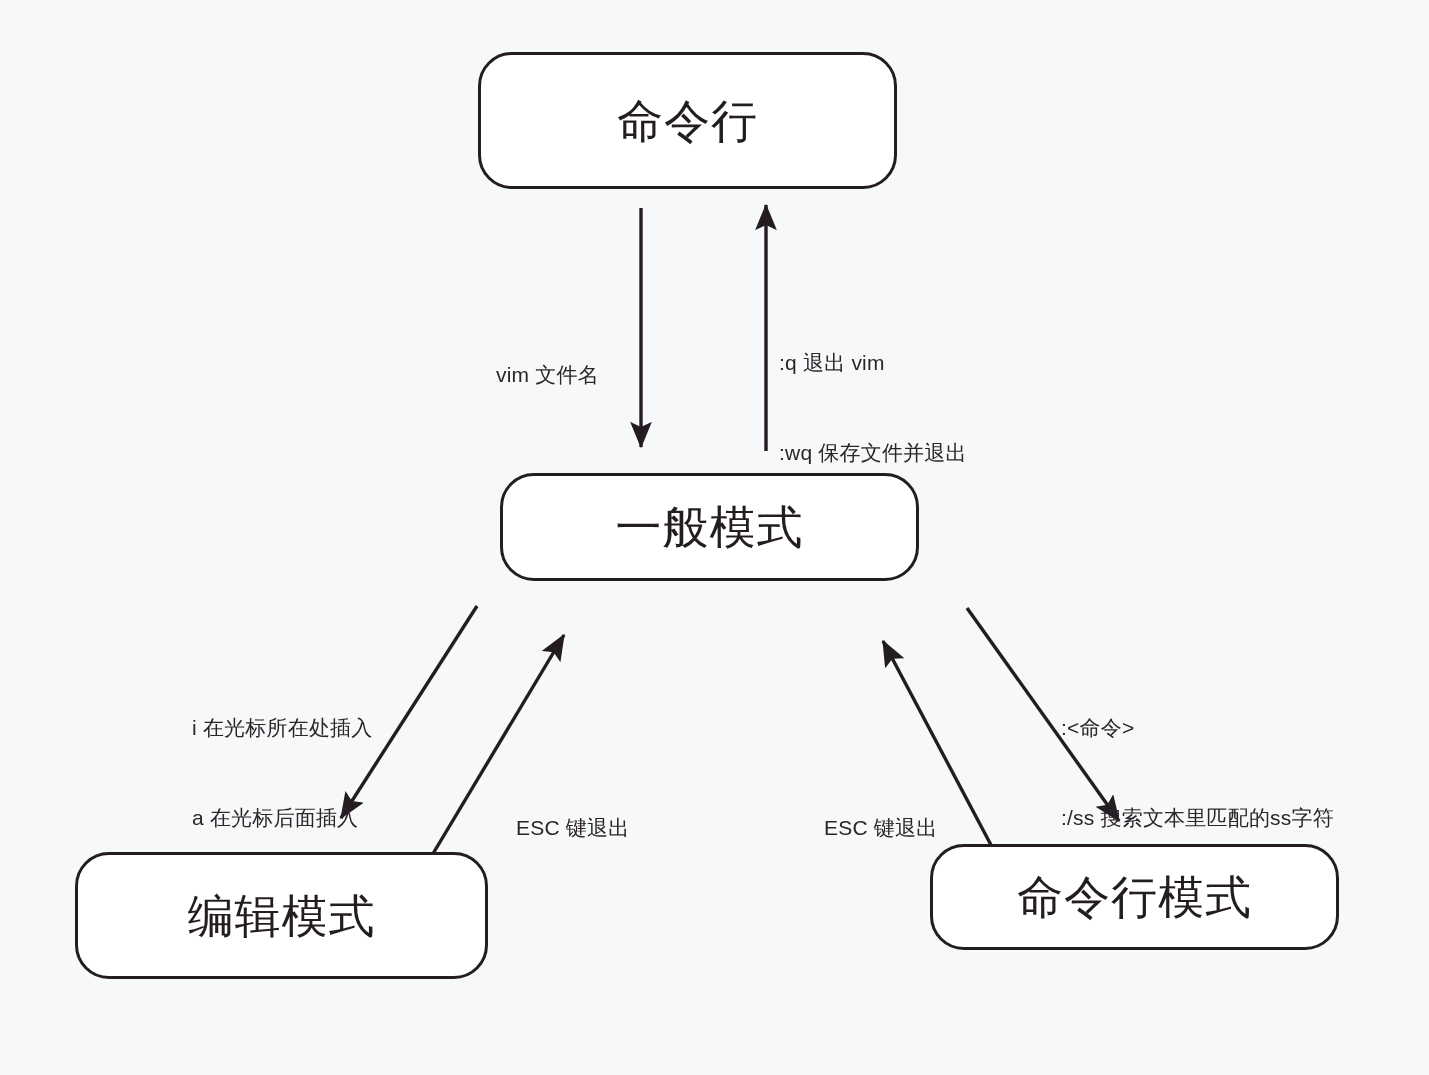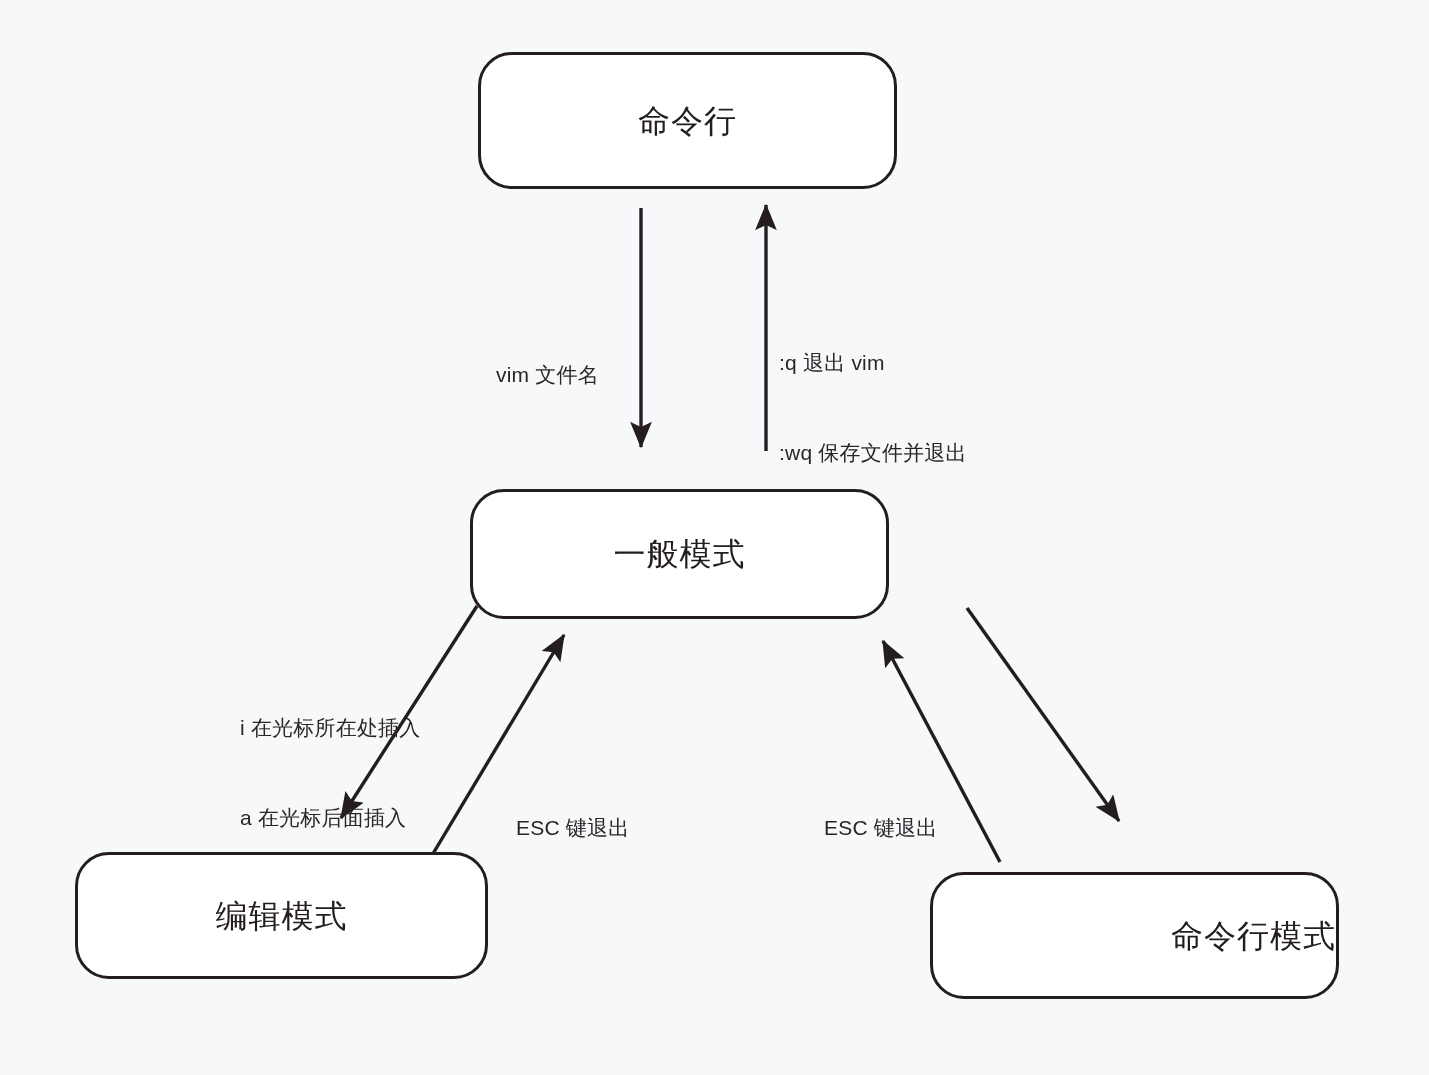--- a/index.html
+++ b/index.html
@@ -34,21 +34,21 @@
     position: absolute;
     box-sizing: border-box;
     background: #ffffff;
     border: 3px solid #231c21;
     border-radius: 34px;
     display: flex;
     align-items: center;
     justify-content: center;
   }
   .node-label {
-    font-size: 32px;
+    font-size: 46px;
     color: #231c21;
     letter-spacing: 1px;
     line-height: 1;
     white-space: nowrap;
     font-weight: 400;
   }
   .edge-label {
     position: absolute;
     color: #2b2429;
     font-size: 21px;
@@ -82,48 +82,52 @@
 
     <line x1="1000" y1="862" x2="883" y2="641" stroke="#231c21" stroke-width="3.4" marker-end="url(#arrowhead)"></line>
 
     <line x1="967" y1="608" x2="1119" y2="821" stroke="#231c21" stroke-width="3.4" marker-end="url(#arrowhead)"></line>
   </svg>
 
   <div class="node-box" style="left:478px; top:52px; width:419px; height:137px;">
     <span class="node-label">命令行</span>
   </div>
 
-  <div class="node-box" style="left:470px; top:473px; width:419px; height:130px;margin-top:16px;">
+  <div class="node-box" style="left:500px; top:473px; width:419px; height:108px;">
     <span class="node-label">一般模式</span>
   </div>
 
   <div class="node-box" style="left:75px; top:852px; width:413px; height:127px;">
     <span class="node-label">编辑模式</span>
   </div>
 
-  <div class="node-box" style="left:930px; top:872px; width:409px; height:127px;justify-content:flex-end;">
+  <div class="node-box" style="left:930px; top:844px; width:409px; height:106px;">
     <span class="node-label">命令行模式</span>
   </div>
 
   <div class="edge-label" style="left:496px; top:300px;text-align:right;">
     <span>vim 文件名</span>
   </div>
 
   <div class="edge-label" style="left:779px; top:288px;">
     <span>:q 退出 vim</span>
     <span>:wq 保存文件并退出</span>
   </div>
 
-  <div class="edge-label" style="left:192px; top:653px;margin-left:48px;">
+  <div class="edge-label" style="left:192px; top:653px;">
     <span>i 在光标所在处插入</span>
     <span>a 在光标后面插入</span>
   </div>
 
   <div class="edge-label" style="left:516px; top:753px;">
     <span>ESC 键退出</span>
   </div>
 
   <div class="edge-label" style="left:824px; top:753px;">
     <span>ESC 键退出</span>
   </div>
 
+  <div class="edge-label" style="left:1061px; top:653px;">
+    <span>:&lt;命令&gt;</span>
+    <span>:/ss 搜索文本里匹配的ss字符</span>
+  </div>
 
 </div>
 
 </body></html>

